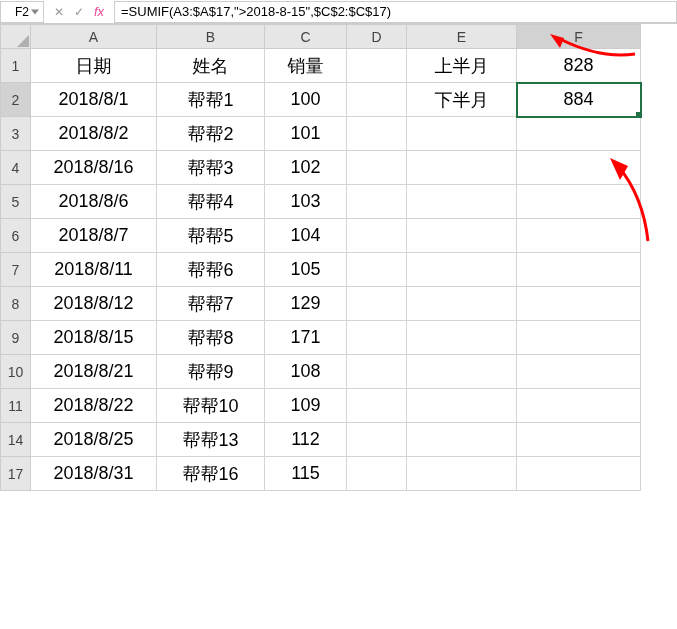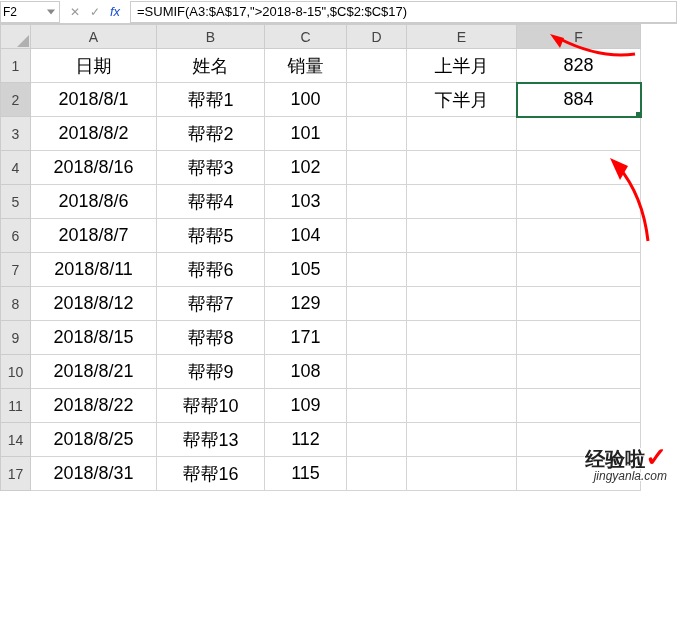--- a/index.html
+++ b/index.html
@@ -1,23 +1,23 @@
 <!DOCTYPE html>
 <html><head>
   <meta charset="utf-8">
   <style>
     * { box-sizing: border-box; margin: 0; padding: 0; }
     body { font-family: "Microsoft YaHei", Arial, sans-serif; font-size: 14px; background: #fff; width: 677px; position: relative; }
     
     .formula-bar { display: flex; align-items: center; height: 24px; border-bottom: 1px solid #ccc; background: #fff; padding: 0; }
-    .name-box { width: 60px; height: 22px; border: 1px solid #ccc; display: flex; align-items: center; padding: 0 2px; font-size: 12px; background: #fff; position: relative; }
+    .name-box { width: 44px; height: 22px; border: 1px solid #ccc; display: flex; align-items: center; padding: 0 14px; font-size: 12px; background: #fff; position: relative; }
     .name-box::after { content: ""; position: absolute; right: 4px; top: 50%; transform: translateY(-50%); width: 0; height: 0; border-left: 4px solid transparent; border-right: 4px solid transparent; border-top: 5px solid #888; }
     .fb-btns { width: 70px; display: flex; align-items: center; justify-content: center; gap: 10px; color: #999; font-size: 12px; }
     .fb-btns span { font-family: Arial; }
-    .fx-label { color: #1d4ed8; font-style: italic; font-size: 13px; }
+    .fx-label { color: #ec4899; font-style: italic; font-size: 13px; }
     .formula-input { flex: 1; height: 22px; border: 1px solid #ccc; display: flex; align-items: center; padding: 0 6px; font-size: 13px; background: #fff; }
     
     .grid-wrapper { position: relative; }
     table { border-collapse: collapse; table-layout: fixed; }
     th, td { border: 1px solid #d4d4d4; text-align: center; font-weight: normal; vertical-align: middle; overflow: hidden; }
     
     .corner { width: 30px; height: 24px; background: #e6e6e6; border: 1px solid #ccc; position: relative; }
     .corner::after { content: ""; position: absolute; right: 1px; bottom: 1px; width: 0; height: 0; border-right: 12px solid #b0b0b0; border-top: 12px solid transparent; }
     
     th.col-header { background: #e6e6e6; height: 24px; font-size: 14px; color: #444; border: 1px solid #ccc; }
@@ -199,19 +199,13 @@
   <svg class="arrow-1" viewBox="0 0 90 30">
     <path class="arrow-1-line" d="M 85 20 Q 50 25 10 5"></path>
     <polygon class="arrow-1-head" points="0,0 14,4 10,14"></polygon>
   </svg>
 
   <svg class="arrow-2" viewBox="0 0 80 90">
     <path class="arrow-1-line" d="M 60 85 Q 55 40 30 10"></path>
     <polygon class="arrow-1-head" points="22,2 40,10 32,24"></polygon>
   </svg>
 
-  <div class="watermark">
-    <div class="watermark-main">
-      <span>经验啦</span><span class="watermark-check">✓</span>
-    </div>
-    <div class="watermark-sub">jingyanla.com</div>
-  </div>
 </div>
 
 </body></html>

